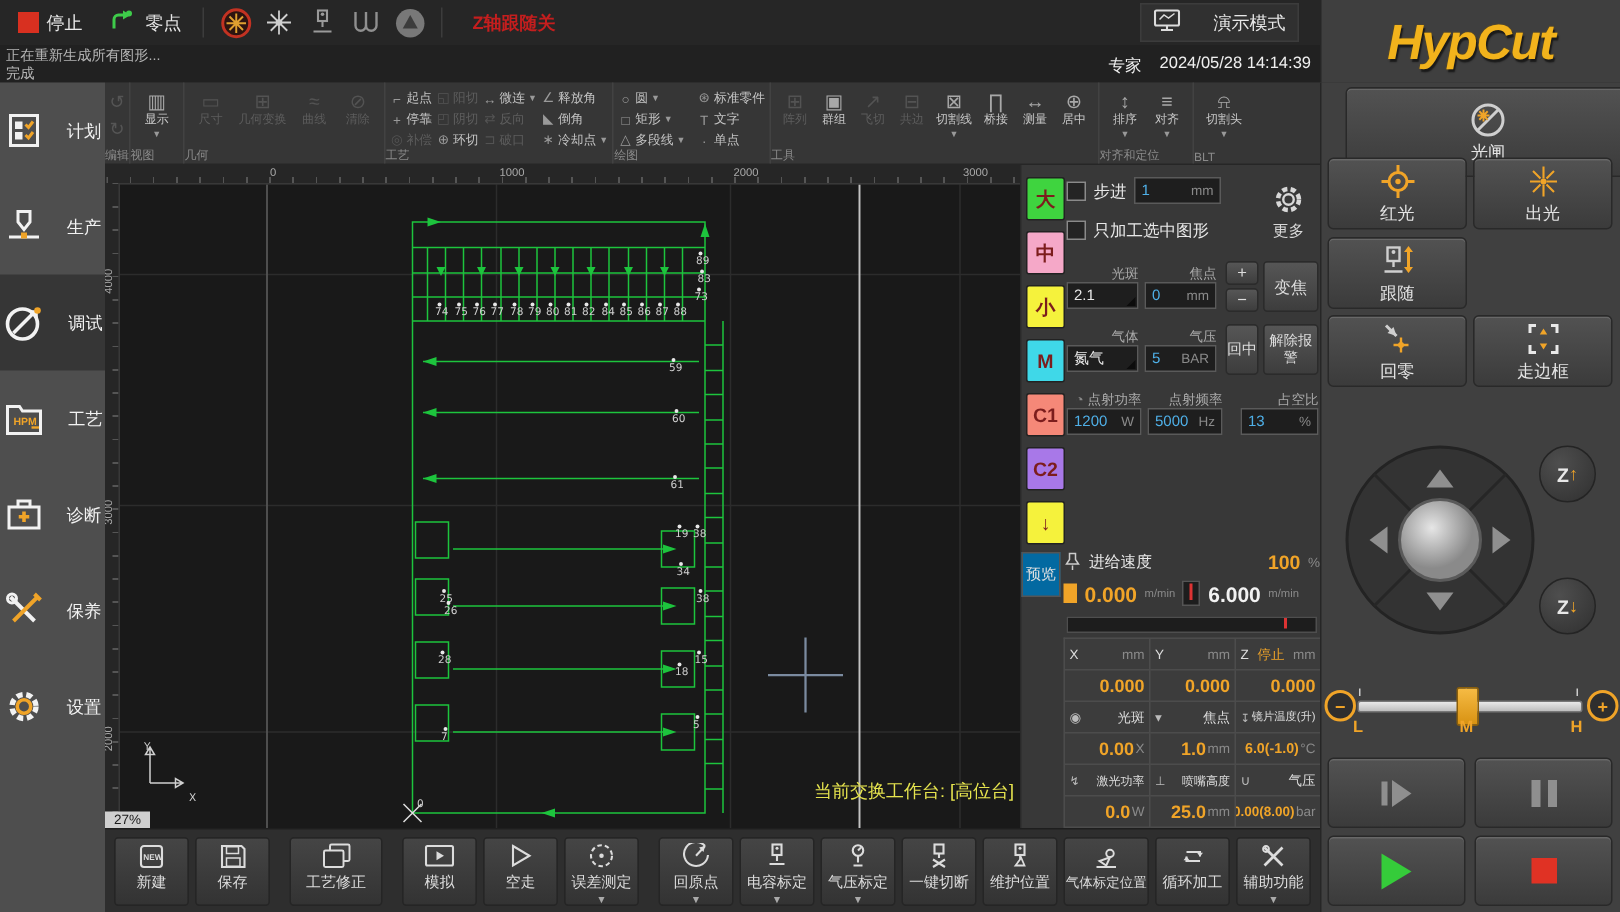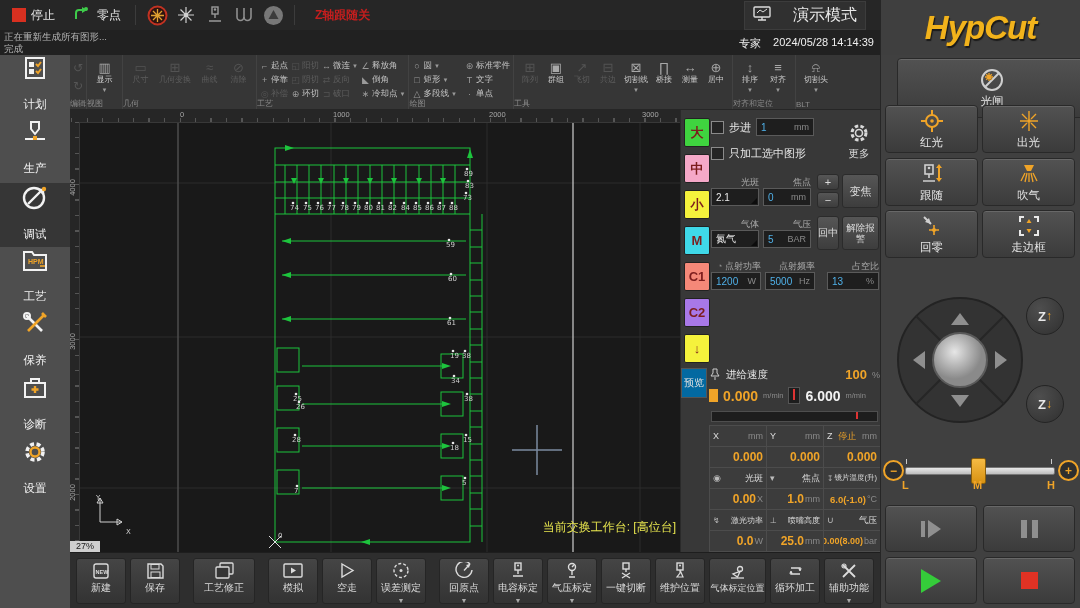--- a/index.html
+++ b/index.html
@@ -5,29 +5,29 @@
   html,body{margin:0;padding:0;background:#111;}
   .app{position:relative;width:1080px;height:608px;background:#2a2a2a;font-family:"Liberation Sans","DejaVu Sans",sans-serif;overflow:hidden;user-select:none;}
   .abs{position:absolute;}
   
   .topbar{left:0;top:0;width:880px;height:30px;background:#262626;display:flex;align-items:center;padding-left:8px;box-sizing:border-box;gap:7px;}
   .tbtn{display:flex;align-items:center;gap:5px;background:none;border:none;color:#e8e8e8;font-size:12px;font-family:inherit;padding:2px 4px;}
   .sq-red{width:14px;height:14px;background:#d83020;display:inline-block;}
   .sep{width:1px;height:20px;background:#3c3c3c;margin:0 3px;}
   .tico{width:22px;height:22px;display:flex;align-items:center;justify-content:center;}
   .zwarn{color:#c41e1e;font-size:12px;font-weight:bold;padding:0 10px;}
-  .demo{margin-left:auto;margin-right:14px;display:flex;align-items:center;gap:22px;color:#e8e8e8;font-size:16px;background:#303030;border:1px solid #3c3c3c;padding:3px 8px;}
+  .demo{margin-left:auto;margin-right:14px;display:flex;align-items:center;gap:22px;color:#e8e8e8;font-size:12px;background:#303030;border:1px solid #3c3c3c;padding:3px 8px;}
   .statusrow{left:0;top:30px;width:880px;height:25px;background:#212121;}
   .sline{position:absolute;left:4px;font-size:9.5px;color:#b4b4b4;}
   .usertime{position:absolute;right:6px;top:6px;font-size:11px;color:#f0f0f0;display:flex;gap:12px;}
   .logopanel{left:880px;top:0;width:200px;height:55px;background:#3f3f3f;border-left:1px solid #262626;display:flex;align-items:center;justify-content:center;box-sizing:border-box;}
   .logo{font-size:33px;font-weight:bold;font-style:italic;color:#f2b31c;letter-spacing:-1px;text-shadow:1px 2px 1px #1a1a1a,0 0 1px #8a6200;}
   
   .sidebar{left:0;top:55px;width:70px;height:553px;background:#4e4e4e;display:flex;flex-direction:column;}
-  .sitem{height:64px;display:flex;flex-direction:column;align-items:center;gap:16px;color:#f2f2f2;font-size:11.5px;}
+  .sitem{height:64px;display:flex;flex-direction:row;align-items:center;justify-content:center;gap:16px;color:#f2f2f2;font-size:11.5px;}
   .sitem.active{background:#363636;}
   
   .ribbon{left:70px;top:55px;width:810px;height:55px;background:#363636;border-bottom:1px solid #262626;display:flex;box-sizing:border-box;}
   .rgroup{position:relative;border-right:1px solid #424242;padding:2px 3px 11px 3px;box-sizing:border-box;display:flex;align-items:flex-start;}
   .glabel{position:absolute;bottom:0;left:0;right:0;text-align:left;font-size:8px;color:#8a8a8a;}
   .rbig{width:29px;display:flex;flex-direction:column;align-items:center;font-size:8px;color:#c8c8c8;padding-top:3px;line-height:10px;text-align:center;}
   .rbic{font-size:13px;color:#a8a8a8;line-height:15px;}
   .gray{color:#5d5d5d !important;}
   .gray .rbic,.gray .rsic{color:#535353 !important;}
   .rgrid{display:grid;grid-auto-flow:column;grid-template-rows:repeat(3,13px);column-gap:3px;row-gap:1px;margin-top:2px;}
@@ -204,34 +204,34 @@
     <div class="sitem">
       <svg width="28" height="26" viewBox="0 0 28 26">
           <path d="M3 5h8l2 3h12v15H3z" stroke="#f2f2f2" stroke-width="2" fill="none"></path>
           <text x="7" y="17" font-size="7" font-weight="bold" fill="#f0a428" font-family="Liberation Sans,sans-serif">HPM</text>
           <path d="M19 19h5" stroke="#f0a428" stroke-width="1.6"></path>
         </svg>
       <span>工艺</span>
     </div>
     <div class="sitem">
       <svg width="26" height="26" viewBox="0 0 26 26">
+          <rect x="3" y="8" width="20" height="14" stroke="#f2f2f2" stroke-width="2" fill="none"></rect>
+          <path d="M9 8V4h8v4" stroke="#f2f2f2" stroke-width="2" fill="none"></path>
+          <path d="M13 11v7M9.5 14.5h7" stroke="#f0a428" stroke-width="2.4"></path>
+        </svg>
+      <span>诊断</span>
+    </div>
+    <div class="sitem">
+      <svg width="26" height="26" viewBox="0 0 26 26">
           <path d="M4 4l16 16" stroke="#f2f2f2" stroke-width="2.6"></path>
           <circle cx="5" cy="5" r="3" stroke="#f2f2f2" stroke-width="2" fill="none"></circle>
           <path d="M22 4L6 20" stroke="#f0a428" stroke-width="2.6"></path>
           <path d="M20 2l4 4" stroke="#f0a428" stroke-width="2.6"></path>
         </svg>
       <span>保养</span>
-    </div>
-    <div class="sitem">
-      <svg width="26" height="26" viewBox="0 0 26 26">
-          <rect x="3" y="8" width="20" height="14" stroke="#f2f2f2" stroke-width="2" fill="none"></rect>
-          <path d="M9 8V4h8v4" stroke="#f2f2f2" stroke-width="2" fill="none"></path>
-          <path d="M13 11v7M9.5 14.5h7" stroke="#f0a428" stroke-width="2.4"></path>
-        </svg>
-      <span>诊断</span>
     </div>
     <div class="sitem">
       <svg width="26" height="26" viewBox="0 0 26 26">
           <circle cx="13" cy="13" r="8" stroke="#f2f2f2" stroke-width="3.6" stroke-dasharray="4 2.5" fill="none"></circle>
           <circle cx="13" cy="13" r="4.5" stroke="#f0a428" stroke-width="2.4" fill="none"></circle>
         </svg>
       <span>设置</span>
     </div>
   </div>
 
@@ -764,29 +764,20 @@
     </div>
     <div class="mbtn" style="left:101px;top:50px;width:93px;height:48px">
       <svg width="26" height="24" viewBox="0 0 26 24">
           <g stroke="#f0a428" stroke-width="1.4">
             <path d="M13 2v8M13 14v8M4 12h7M15 12h7M6 5l5 5M15 14l5 5M20 5l-5 5M11 14l-5 5"></path>
           </g>
           <circle cx="13" cy="12" r="2" fill="#f0a428"></circle>
         </svg>
       <span>出光</span>
     </div>
-    <div class="mbtn" style="left:101px;top:103px;width:93px;height:48px">
-      <svg width="26" height="24" viewBox="0 0 26 24">
-          <path d="M8 3h10l-3 6h-4z" fill="#f0a428"></path>
-          <g stroke="#f0a428" stroke-width="1.3">
-            <path d="M13 11v9M9 11l-4 8M17 11l4 8M11 11l-2 9M15 11l2 9"></path>
-          </g>
-        </svg>
-      <span>吹气</span>
-    </div>
     <div class="mbtn" style="left:4px;top:155px;width:93px;height:48px">
       <svg width="26" height="24" viewBox="0 0 26 24">
           <path d="M5 3l7 7" stroke="#cfcfcf" stroke-width="2"></path>
           <path d="M12 10l-2-6-4 4z" fill="#cfcfcf"></path>
           <g stroke="#f0a428" stroke-width="1.6">
             <path d="M15 11v10M10 16h10"></path>
           </g>
           <circle cx="15" cy="16" r="2" fill="#f0a428"></circle>
         </svg>
       <span>回零</span>

